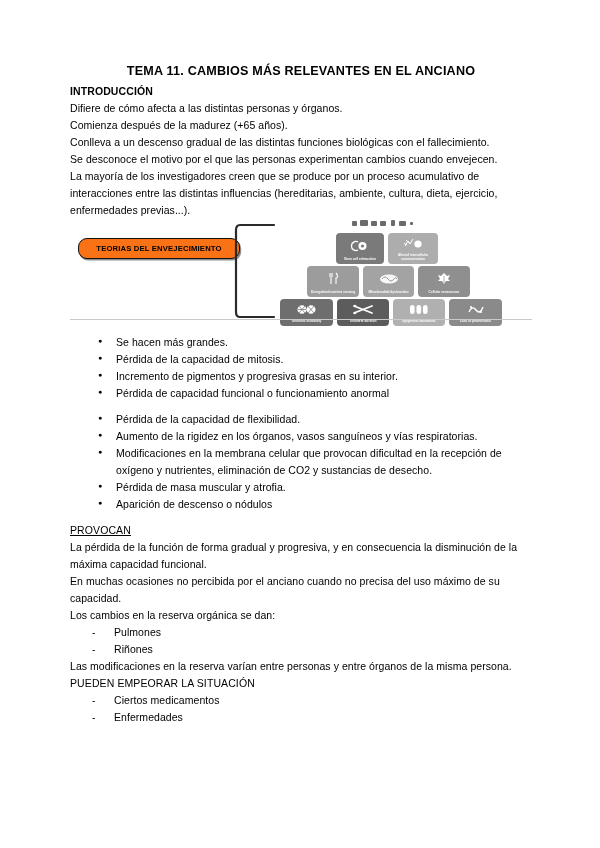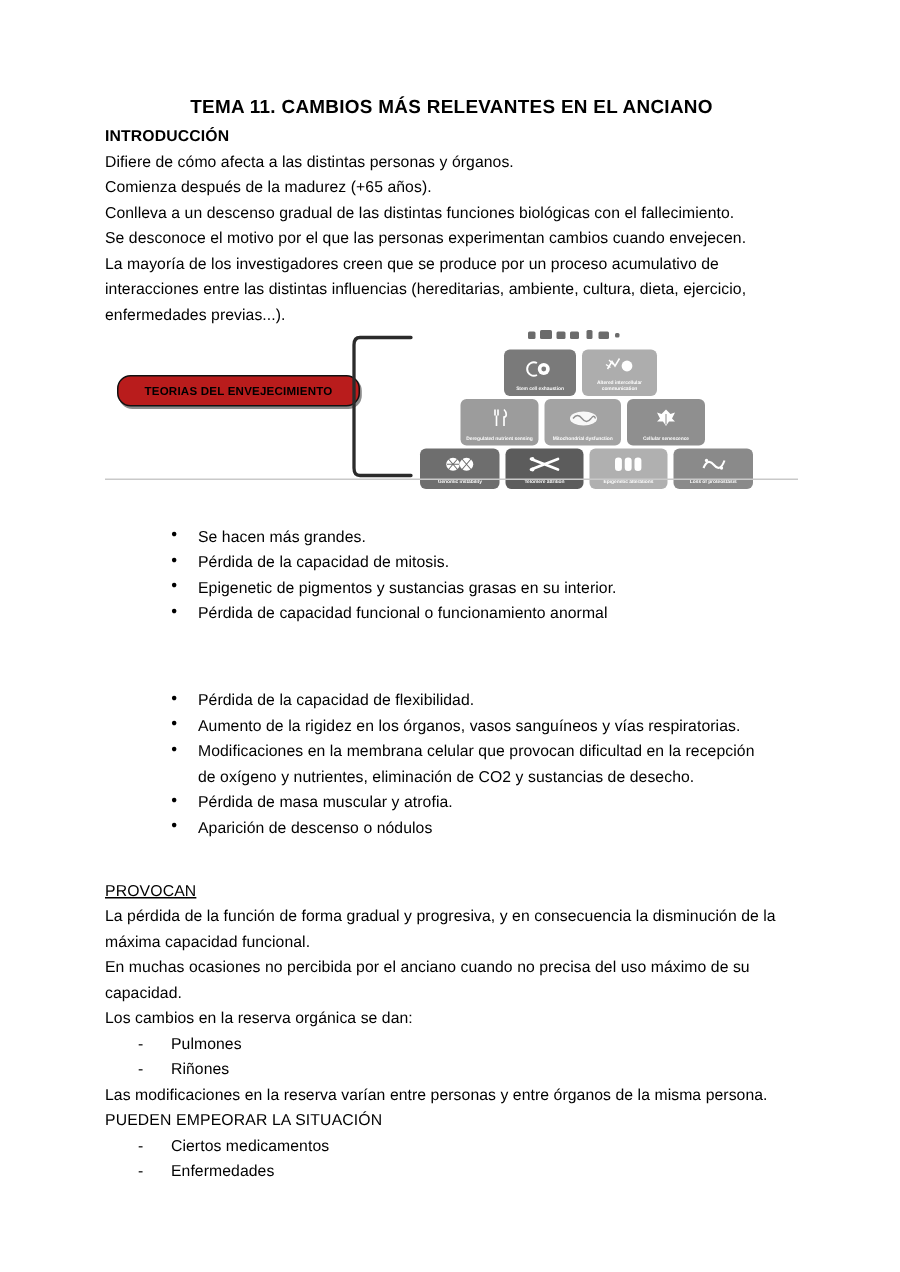--- a/index.html
+++ b/index.html
@@ -60,21 +60,21 @@
   p.para {
     font-size: 10.5px;
     margin: 0;
     line-height: 1.62;
     letter-spacing: 0.05px;
     text-align: left;
   }
 
   ul.bullets {
     list-style: none;
-    margin: 16px;
+    margin: 0;
     padding: 0 0 0 28px;
   }
   ul.bullets li {
     font-size: 10.5px;
     line-height: 1.62;
     position: relative;
     padding-left: 18px;
     letter-spacing: 0.05px;
   }
   ul.bullets li::before {
@@ -111,29 +111,29 @@
   .diagram {
     position: relative;
     height: 104px;
     margin-top: 2px;
     margin-bottom: 0px;
   }
 
   .theory-box {
     position: absolute;
     left: 8px;
-    top: 29px;
+    top: 17px;
     width: 160px;
     height: 19px;
     border: 1.3px solid #111;
     border-radius: 9px;
     display: flex;
     align-items: center;
     justify-content: center;
-    background: #b91c1c;
+    background: #f97316;
     box-shadow: 1.2px 1.6px 0 rgba(0,0,0,0.45);
   }
   .theory-box span {
     font-size: 7.7px;
     font-weight: bold;
     letter-spacing: 0.15px;
     white-space: nowrap;
   }
 
   .brace {
@@ -354,21 +354,21 @@
       </div>
 
       <div class="hrule" style="top:98px"></div>
     </div>
 
     <div class="spacer-sm"></div>
 
     <ul class="bullets">
       <li>Se hacen más grandes.</li>
       <li>Pérdida de la capacidad de mitosis.</li>
-      <li>Epigenetic de pigmentos y sustancias grasas en su interior.</li>
+      <li>Incremento de pigmentos y progresiva grasas en su interior.</li>
       <li>Pérdida de capacidad funcional o funcionamiento anormal</li>
     </ul>
 
     <div class="spacer-sm"></div>
 
     <ul class="bullets">
       <li>Pérdida de la capacidad de flexibilidad.</li>
       <li>Aumento de la rigidez en los órganos, vasos sanguíneos y vías respiratorias.</li>
       <li>Modificaciones en la membrana celular que provocan dificultad en la recepción de oxígeno y nutrientes, eliminación de CO2 y sustancias de desecho.</li>
       <li>Pérdida de masa muscular y atrofia.</li>

